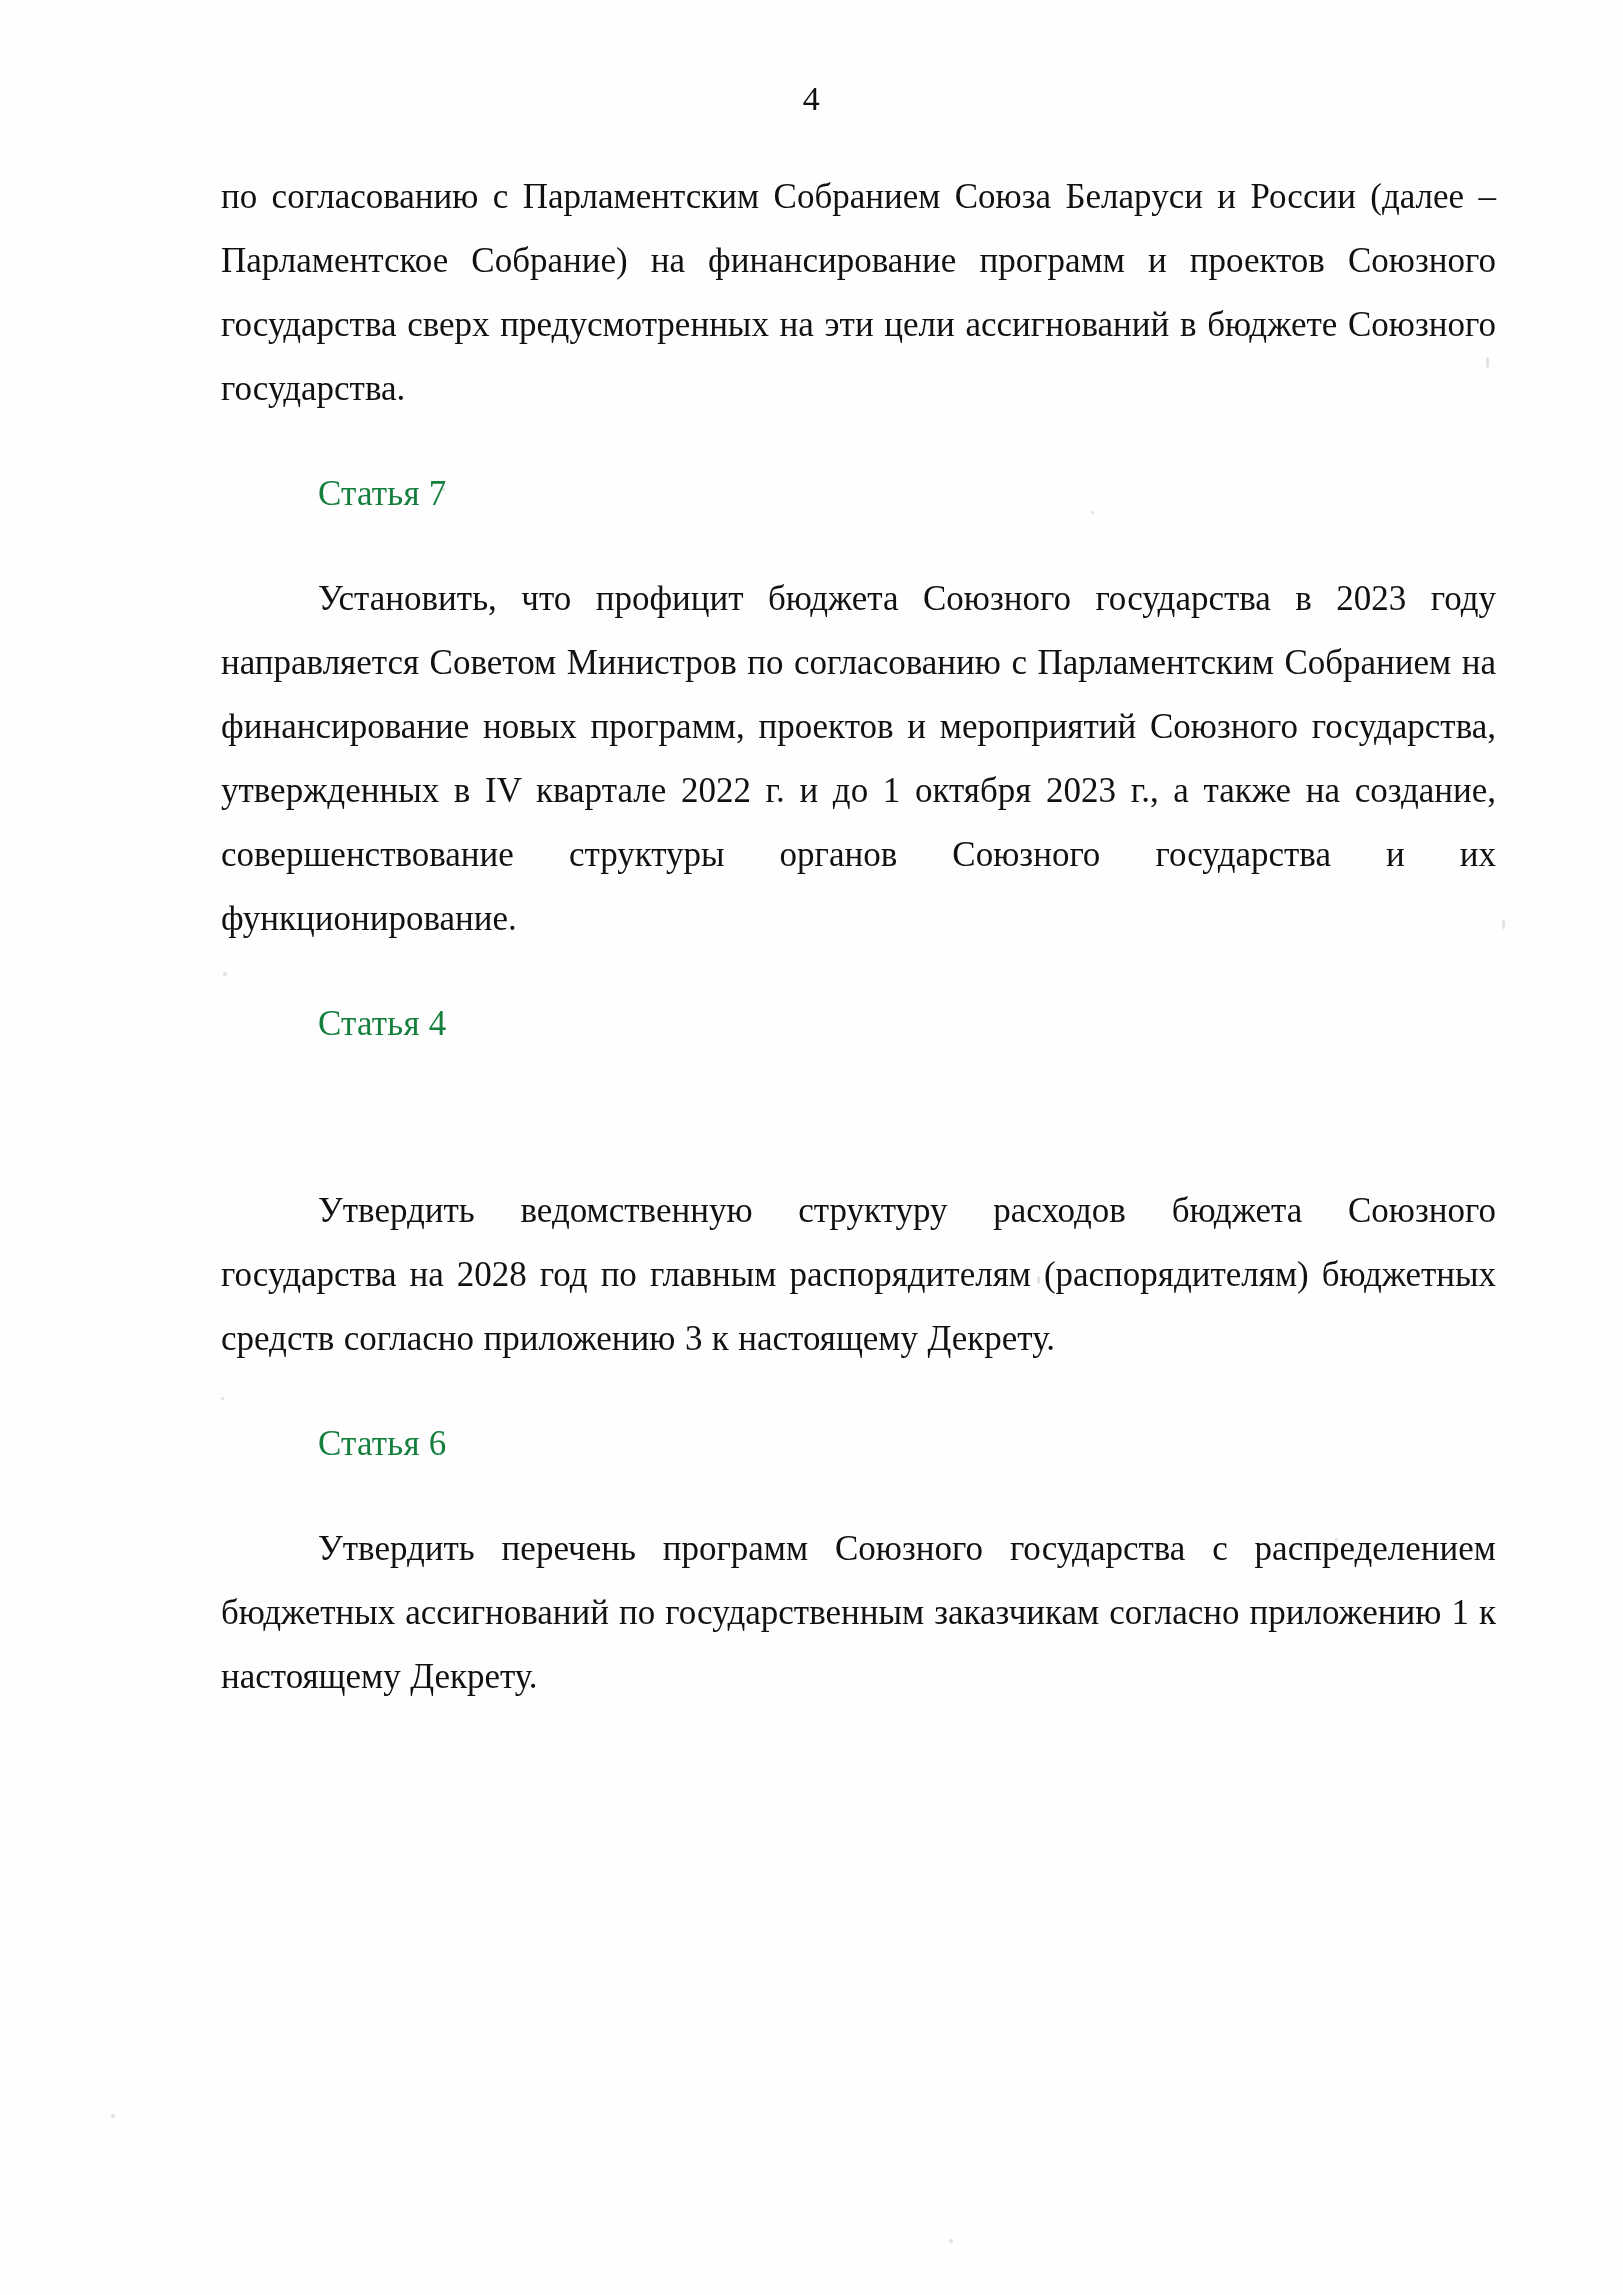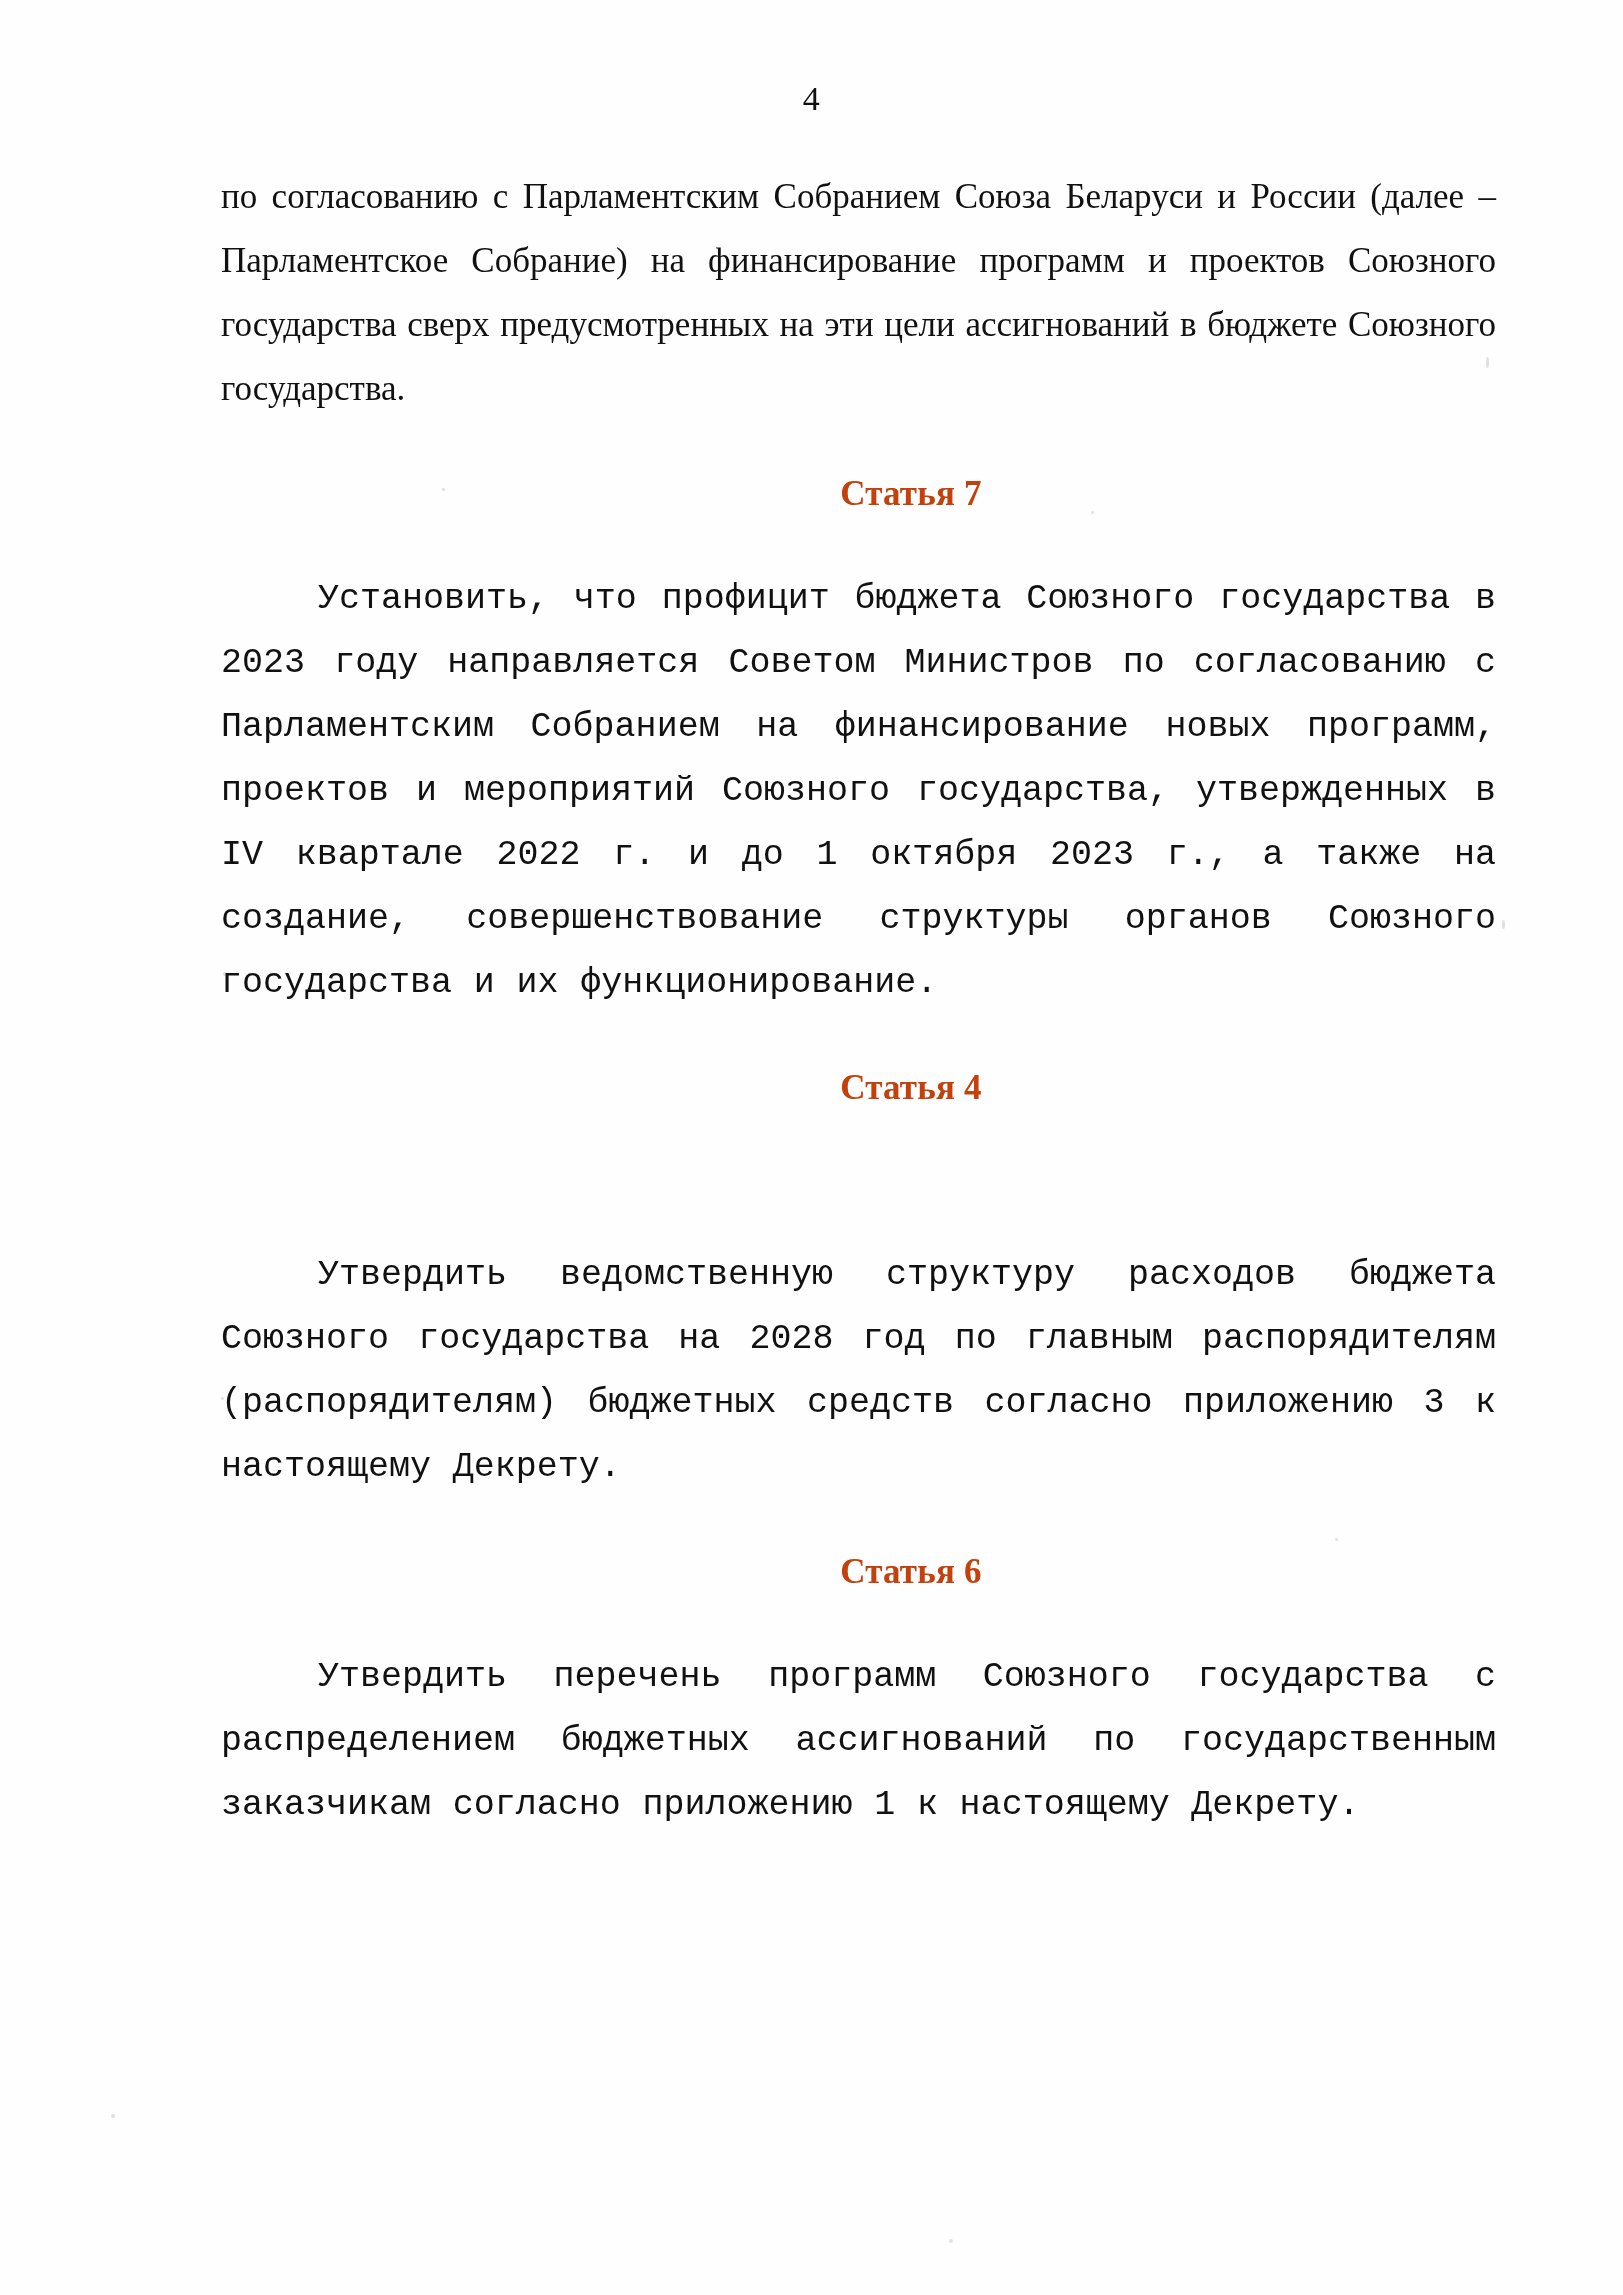--- a/index.html
+++ b/index.html
@@ -47,34 +47,33 @@
     font-size: 35px;
     line-height: 64px;
     text-align: justify;
     text-justify: inter-word;
     text-indent: 0;
     color: #111111;
     word-spacing: 0.02em;
   }
   p.para.indented {
     text-indent: 97px;
-    font-family: Liberation Mono, monospace;
   }
   p.para.last-line-left {
     text-align-last: left;
   }
 
   h2.article-heading {
     margin: 0;
     font-size: 35px;
     line-height: 64px;
-    font-weight: bold;
+    font-weight: normal;
     text-indent: 97px;
-    text-align: center;
-    color: #c2410c;
+    text-align: left;
+    color: #15803d;
     letter-spacing: 0.2px;
   }
 
   
   .gap-after-para   { height: 41px; }
   .gap-after-head   { height: 41px; }
 
   .speck {
     position: absolute;
     background: #c9c9c9;

